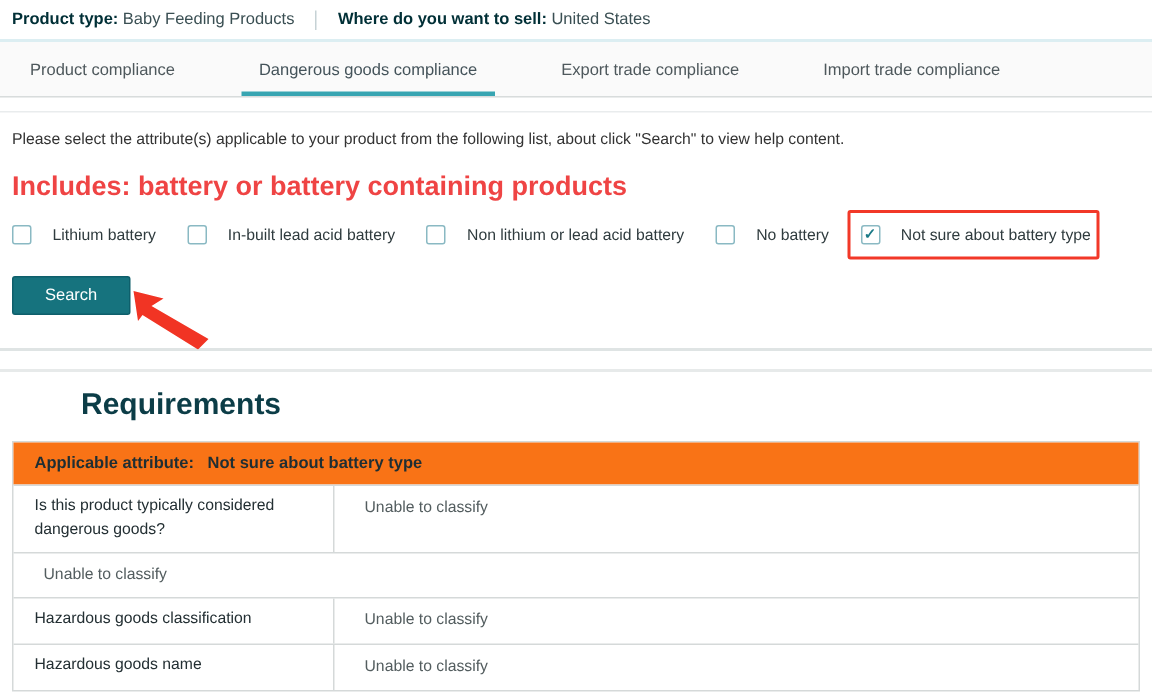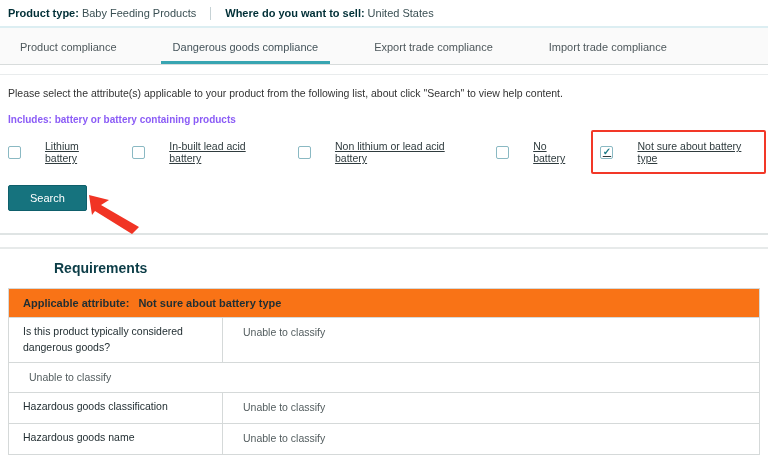--- a/index.html
+++ b/index.html
@@ -31,27 +31,27 @@
     padding:13px 12px 8px; border-bottom:3px solid transparent;
     cursor:pointer; white-space:nowrap;
   }
   .tab.active { border-bottom-color:#38a5b2; color:#44535a; }
   .hairline { height:1px; background:#e9eced; margin-top:9px; }
 
   
   .content { padding:12px 8px 0; }
   .instruction { font-size:10.5px; color:#333; margin:0 0 15px; }
   .includes-heading {
-    font-size:10px; font-weight:bold; color:#8b5cf6; margin:0 0 13px;
+    font-size:18px; font-weight:bold; color:#ef4444; margin:0 0 13px;
   }
   .cb-row {
     display:flex; align-items:center; gap:21px;
     font-size:10.5px; color:#2f3b3e; margin-bottom:19px;
   }
-  .cb-item { display:flex; align-items:center; gap:24px; position:relative; padding:2px 0; cursor:pointer;text-decoration:underline; }
+  .cb-item { display:flex; align-items:center; gap:14px; position:relative; padding:2px 0; cursor:pointer; }
   .cb-box {
     width:13px; height:13px; flex:0 0 13px;
     border:1px solid #8ab9c3; border-radius:2px; background:#fff;
     display:flex; align-items:center; justify-content:center;
     font-size:10px; line-height:1; color:#1b7a87; font-weight:bold;
   }
   .red-box {
     position:absolute; left:-9px; top:-8px; right:-6px; bottom:-8px;
     border:2px solid #f23828; border-radius:2px; pointer-events:none;
   }
@@ -66,21 +66,21 @@
   }
   .arrow-svg { position:absolute; left:80px; top:9px; pointer-events:none; }
 
   
   .divider-a { height:2px; background:#dfe4e4; }
   .divider-gap { height:12px; background:#fff; }
   .divider-b { height:2px; background:#e7eaea; }
 
   
   .req-section { padding:0 8px; }
-  .req-heading { font-size:14px; font-weight:bold; color:#0c3d47; margin:11px 0 12px;padding-left:46px; }
+  .req-heading { font-size:20px; font-weight:bold; color:#0c3d47; margin:11px 0 12px;padding-left:46px; }
   .req-table { border:1px solid #d5d9d9; background:#fff; }
   .req-header {
     background:#f97316; padding:8px 14px;
     font-size:11px; font-weight:bold; color:#1f2e33;
   }
   .req-header .hv { margin-left:6px; }
   .req-row { display:flex; border-top:1px solid #d5d9d9; }
   .req-label {
     width:214px; flex:0 0 214px;
     padding:6px 14px; font-size:10.5px; font-weight:normal; color:#232f33;

